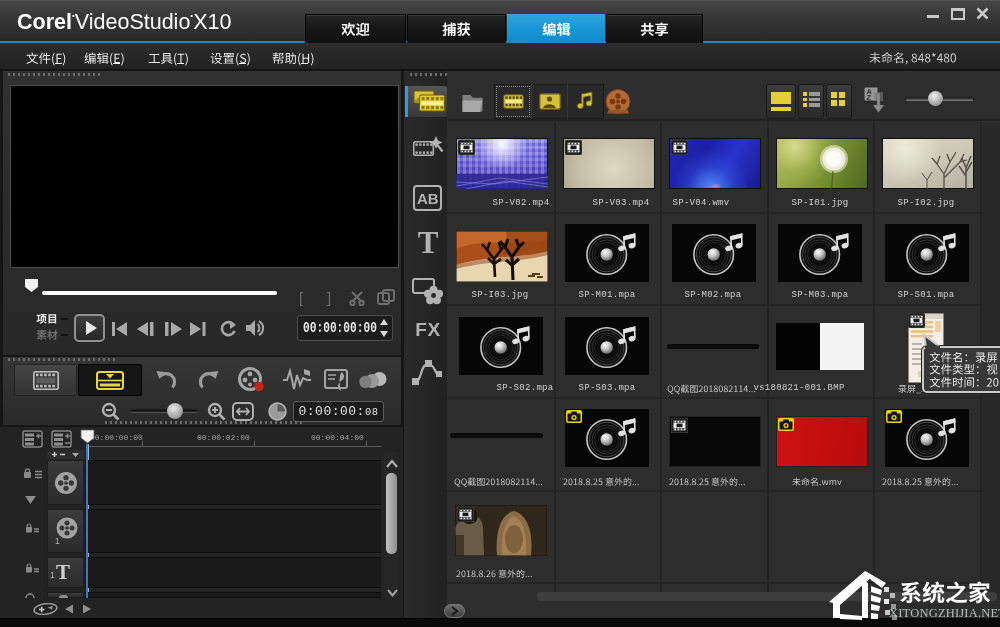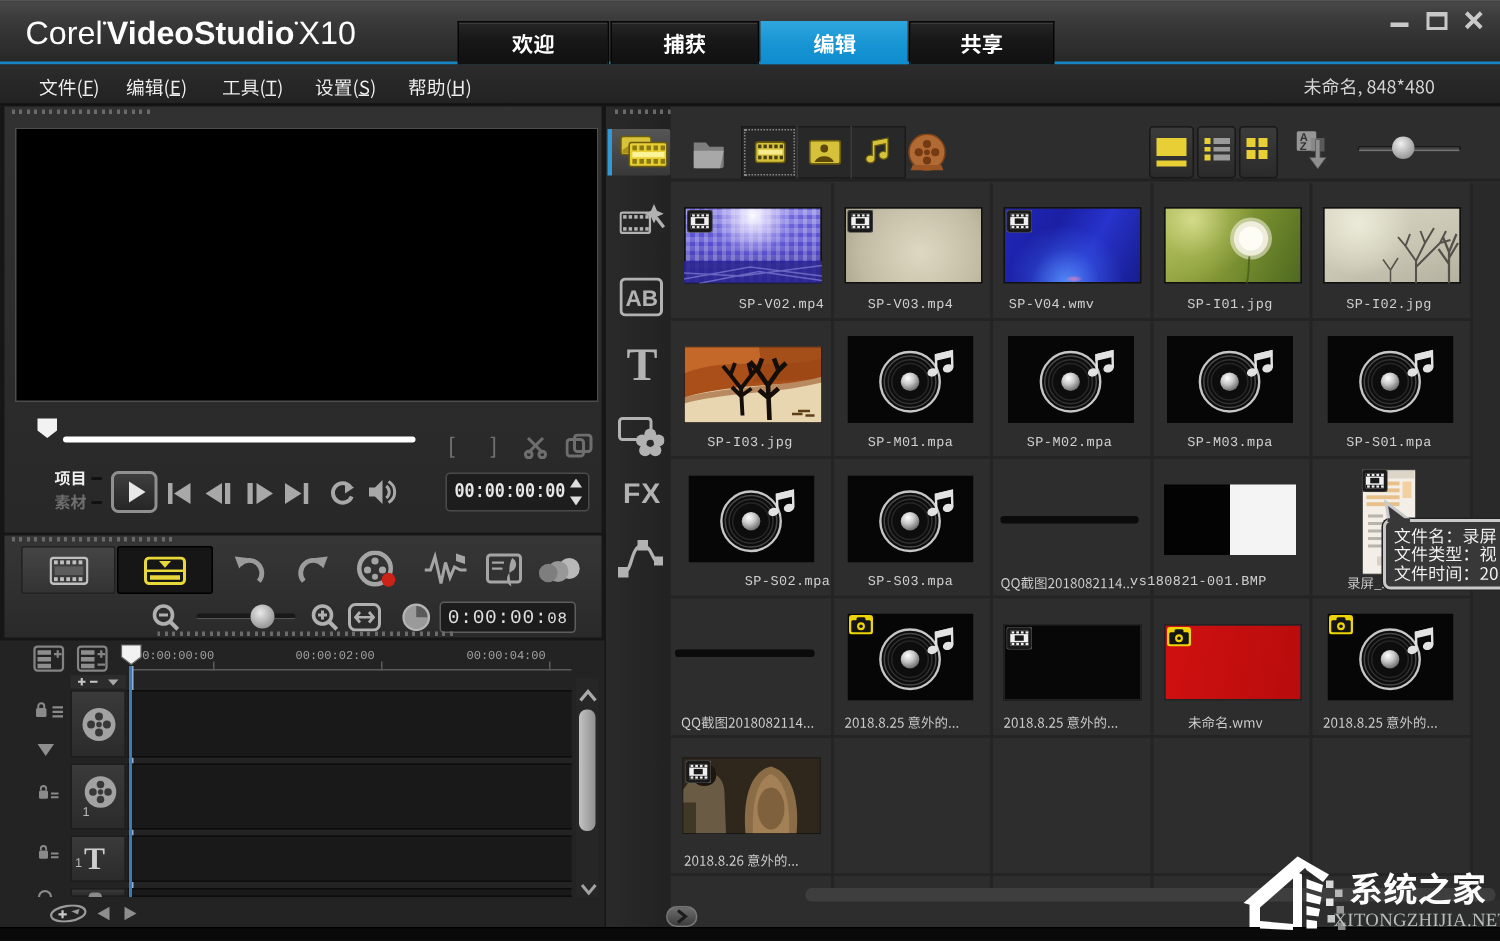--- a/index.html
+++ b/index.html
@@ -1,20 +1,20 @@
 <!DOCTYPE html>
 <html><head><meta charset="utf-8"><style>
 *{margin:0;padding:0;box-sizing:border-box}
 html,body{width:1000px;height:627px;overflow:hidden;background:#111;font-family:"Liberation Sans",sans-serif}
 .abs{position:absolute}
 .dots{position:absolute;height:3px;background-image:repeating-linear-gradient(90deg,#6a6a6a 0,#6a6a6a 2px,transparent 2px,transparent 5px)}
 .lbl{position:absolute;font-family:"Liberation Mono",monospace;font-size:9px;color:#cfcfcf;text-align:center;white-space:nowrap;letter-spacing:0.3px}
 </style></head><body>
 <div class="abs" style="left:0;top:0;width:1000px;height:43px;background:linear-gradient(#484848 0%,#3a3a3a 30%,#262626 100%);border-top:1px solid #555">
-<div class="abs" style="left:17px;top:9px;font-size:21.5px;color:#fdfdfd;letter-spacing:0px"><span style="font-weight:400">Corel</span><span style="font-size:8px;vertical-align:11px">•</span><span style="font-weight:700">VideoStudio</span><span style="font-size:8px;vertical-align:11px">•</span><span style="font-weight:400">X10</span></div>
+<div class="abs" style="left:17px;top:9px;font-size:21.5px;color:#fdfdfd;letter-spacing:0px"><span style="font-weight:700">Corel</span><span style="font-size:8px;vertical-align:11px">•</span><span style="font-weight:400">VideoStudio</span><span style="font-size:8px;vertical-align:11px">•</span><span style="font-weight:400">X10</span></div>
 <div class="abs" style="left:927px;top:14px;width:12px;height:3px;background:#c9c9c9"></div>
 <div class="abs" style="left:951px;top:7px;width:14px;height:12px;border:2px solid #c9c9c9;border-top-width:3px"></div>
 <svg class="abs" style="left:976px;top:6px" width="13" height="13" viewBox="0 0 13 13">
       <path d="M1.5,1.5 L11.5,11.5 M11.5,1.5 L1.5,11.5" stroke="#c9c9c9" stroke-width="2.6"></path>
     </svg>
 </div>
 <div class="abs" style="left:0;top:41px;width:1000px;height:2px;background:#1886c2"></div>
 <div class="abs" style="left:305px;top:14px;width:101px;height:29px;background:linear-gradient(#262626 0%,#181818 40%,#101010 100%);border:1px solid #060606;border-bottom:none;box-shadow:inset 0 1px 0 #3a3a3a;"></div>
 <svg style="position:absolute;left:341.0px;top:19px;overflow:visible" width="29" height="20" viewBox="0 -15.95 29 20.30">
     <path d="M0.52 -7.62C1.27 -6.61 2.10 -5.42 2.85 -4.27C2.13 -2.90 1.23 -1.78 0.20 -1.04C0.59 -0.75 1.10 -0.14 1.37 0.26C2.32 -0.50 3.16 -1.47 3.85 -2.63C4.24 -1.98 4.58 -1.36 4.81 -0.84L6.17 -2.00C5.85 -2.68 5.35 -3.50 4.77 -4.39C5.51 -6.11 6.04 -8.14 6.33 -10.46L5.27 -10.83L5.00 -10.75H0.58V-9.23H4.52C4.32 -8.10 4.01 -7.01 3.63 -6.01C3.00 -6.91 2.33 -7.81 1.74 -8.59ZM7.54 -12.29C7.32 -10.10 6.84 -8.03 5.87 -6.77C6.24 -6.55 6.96 -6.04 7.25 -5.78C7.78 -6.56 8.22 -7.56 8.54 -8.71H11.99C11.81 -7.97 11.61 -7.25 11.41 -6.72L12.77 -6.26C13.20 -7.22 13.65 -8.68 13.94 -10.01L12.77 -10.33L12.51 -10.28H8.91C9.01 -10.86 9.12 -11.46 9.19 -12.09ZM8.85 -8.03V-6.93C8.85 -4.97 8.55 -1.95 5.08 0.08C5.49 0.36 6.07 0.94 6.32 1.30C8.22 0.13 9.26 -1.33 9.83 -2.78C10.51 -0.97 11.52 0.43 13.12 1.30C13.36 0.84 13.86 0.15 14.23 -0.17C12.09 -1.14 11.03 -3.30 10.48 -5.98L10.51 -6.90V-8.03Z M15.28 -10.57C16.16 -9.99 17.28 -9.12 17.79 -8.52L18.90 -9.68C18.35 -10.28 17.22 -11.09 16.32 -11.61ZM18.42 -7.35H15.12V-5.75H16.73V-1.63C16.13 -1.33 15.50 -0.84 14.90 -0.24L16.03 1.31C16.66 0.44 17.35 -0.44 17.80 -0.44C18.12 -0.44 18.60 -0.01 19.18 0.34C20.18 0.91 21.35 1.08 23.12 1.08C24.67 1.08 26.98 1.01 28.07 0.92C28.10 0.46 28.36 -0.37 28.55 -0.85C27.07 -0.63 24.67 -0.50 23.18 -0.50C21.61 -0.50 20.34 -0.58 19.40 -1.16C18.98 -1.40 18.67 -1.62 18.42 -1.76ZM19.50 -2.20C19.83 -2.43 20.35 -2.63 23.15 -3.42C23.09 -3.78 23.05 -4.48 23.08 -4.95L21.18 -4.49V-9.99C21.92 -10.25 22.67 -10.55 23.34 -10.91V-0.95H24.92V-9.96H26.47V-4.07C26.47 -3.90 26.41 -3.84 26.24 -3.84C26.08 -3.84 25.59 -3.84 25.11 -3.85C25.31 -3.46 25.53 -2.81 25.59 -2.39C26.43 -2.39 27.04 -2.42 27.49 -2.66C27.95 -2.91 28.07 -3.32 28.07 -4.03V-11.42H23.34V-11.17L22.33 -12.29C21.64 -11.80 20.56 -11.23 19.56 -10.86V-4.85C19.56 -4.14 19.06 -3.66 18.73 -3.45C18.99 -3.17 19.37 -2.56 19.50 -2.20Z" fill="#fff"></path>
@@ -468,21 +468,21 @@
     <rect x="6.5" y="2.9" width="1.8" height="1.5" fill="#f0f0f0"></rect>
     <rect x="9.6" y="2.9" width="1.8" height="1.5" fill="#f0f0f0"></rect>
     <rect x="12.700000000000001" y="2.9" width="1.8" height="1.5" fill="#f0f0f0"></rect>
     <rect x="2.5" y="10.2" width="12" height="2.3" fill="#1a1a1a"></rect>
     <rect x="3.4" y="10.6" width="1.8" height="1.5" fill="#f0f0f0"></rect>
     <rect x="6.5" y="10.6" width="1.8" height="1.5" fill="#f0f0f0"></rect>
     <rect x="9.6" y="10.6" width="1.8" height="1.5" fill="#f0f0f0"></rect>
     <rect x="12.700000000000001" y="10.6" width="1.8" height="1.5" fill="#f0f0f0"></rect>
     <rect x="5.5" y="5.6" width="6" height="3.6" fill="#1a1a1a"></rect>
   </svg>
-<div class="lbl" style="left:554px;top:198px;width:106px">SP-V03.mp4</div>
+<div class="lbl" style="left:568px;top:198px;width:106px">SP-V03.mp4</div>
 <div class="abs" style="left:669.2px;top:138.0px;width:92px;height:51px;background:radial-gradient(circle at 45% 100%, rgba(90,150,255,0.85) 0%, rgba(60,100,235,0.35) 32%, rgba(0,0,0,0) 55%),linear-gradient(118deg,#2228b8 0%,#1a1fa4 35%,#2733cc 62%,#171c8e 100%);border:1px solid #111"></div>
 <div class="abs" style="left:711.2px;top:184.0px;width:10px;height:4px;background:radial-gradient(rgba(220,130,190,0.8),rgba(224,128,192,0));border-radius:50%"></div>
 <svg class="abs" style="left:671.2px;top:140.0px" width="17" height="15" viewBox="0 0 17 15">
     <rect x="0" y="0" width="17" height="15" rx="2" fill="#1a1a1a" stroke="#555" stroke-width="0.8"></rect>
     <rect x="2.5" y="2.5" width="12" height="10" fill="#f0f0f0"></rect>
     <rect x="2.5" y="2.5" width="12" height="2.2" fill="#1a1a1a"></rect>
     <rect x="3.4" y="2.9" width="1.8" height="1.5" fill="#f0f0f0"></rect>
     <rect x="6.5" y="2.9" width="1.8" height="1.5" fill="#f0f0f0"></rect>
     <rect x="9.6" y="2.9" width="1.8" height="1.5" fill="#f0f0f0"></rect>
     <rect x="12.700000000000001" y="2.9" width="1.8" height="1.5" fill="#f0f0f0"></rect>

